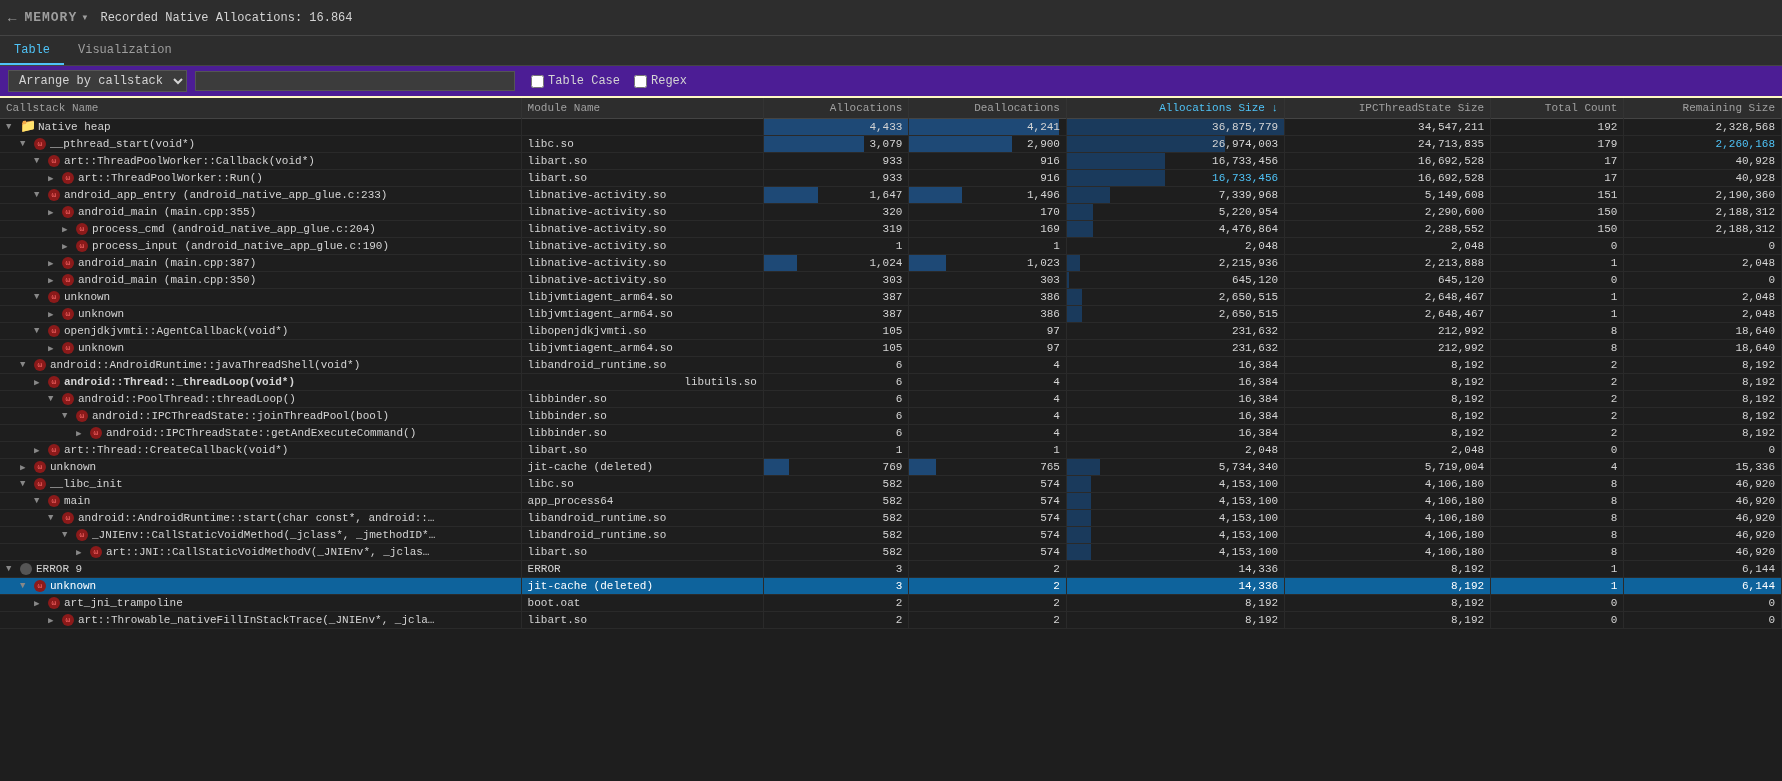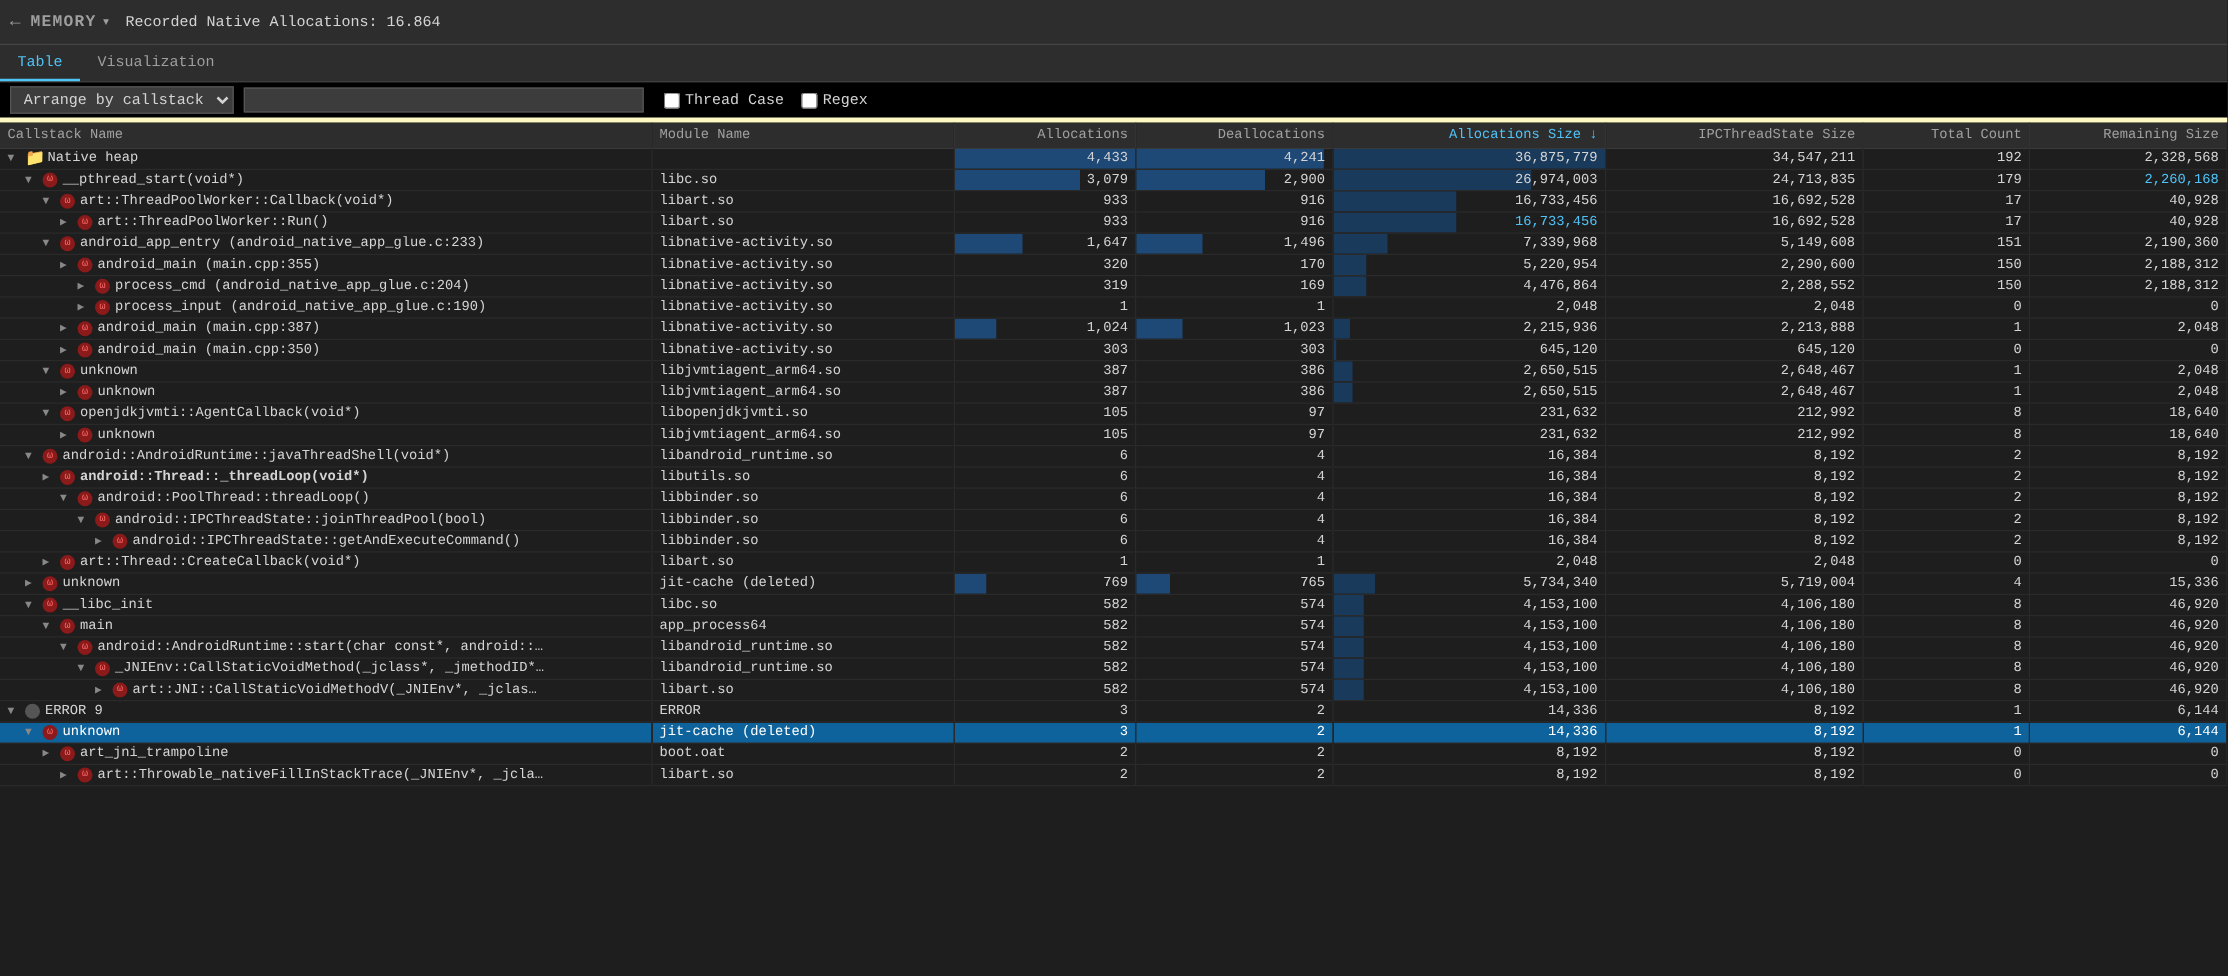--- a/index.html
+++ b/index.html
@@ -66,25 +66,25 @@
     }
     .tab.active {
       color: #4fc3f7;
       border-bottom: 2px solid #4fc3f7;
     }
 
     
     .toolbar {
       display: flex;
       align-items: center;
-      background: #000000;
+      background: #4c1d95;
       height: 32px;
       padding: 0 8px;
       gap: 8px;
-      border-bottom: 4px solid #fef9c3;
+      border-bottom: 2px solid #fef9c3;
     }
     .arrange-select {
       background: #3c3c3c;
       border: 1px solid #555;
       color: #d4d4d4;
       padding: 2px 6px;
       font-size: 12px;
       font-family: inherit;
       min-width: 160px;
       cursor: pointer;
@@ -255,21 +255,21 @@
   <select class="arrange-select">
     <option>Arrange by callstack</option>
   </select>
   <div class="search-wrapper">
     <span class="search-icon-inner">🔍</span>
     <input class="search-input" type="text" placeholder="" style="">
   </div>
   <div class="checkbox-group">
     <label class="checkbox-label">
       <input type="checkbox" style="">
-      <span>Thread Case</span>
+      <span>Table Case</span>
     </label>
     <label class="checkbox-label">
       <input type="checkbox" style="">
       <span>Regex</span>
     </label>
   </div>
 </div>
 
 <div class="table-container">
   <table>
@@ -636,21 +636,21 @@
           <td>8,192</td>
         </tr>
         <tr>
           <td style="text-align: left; padding-left: 34px;">
             <div class="cell-name">
               <span class="expand-icon">▶</span>
               <span class="node-icon" style="background: rgb(139, 26, 26); border-radius: 50%; width: 12px; height: 12px; display: inline-flex; align-items: center; justify-content: center; font-size: 8px; color: rgb(255, 107, 107);">ω</span>
               <span style="overflow: hidden; text-overflow: ellipsis; white-space: nowrap; max-width: 372px; display: inline-block; font-weight: bold;">android::Thread::_threadLoop(void*)</span>
             </div>
           </td>
-          <td style="text-align: left;">libutils.so</td>
+          <td style="text-align: right;">libutils.so</td>
           <td style="position: relative; padding: 0px 6px;">
             <span class="bar-text">6</span>
           </td>
           <td style="position: relative; padding: 0px 6px;">
             <span class="bar-text">4</span>
           </td>
           <td style="position: relative; padding: 0px 6px;">
             <span class="bar-text">16,384</span>
           </td>
           <td>8,192</td>

